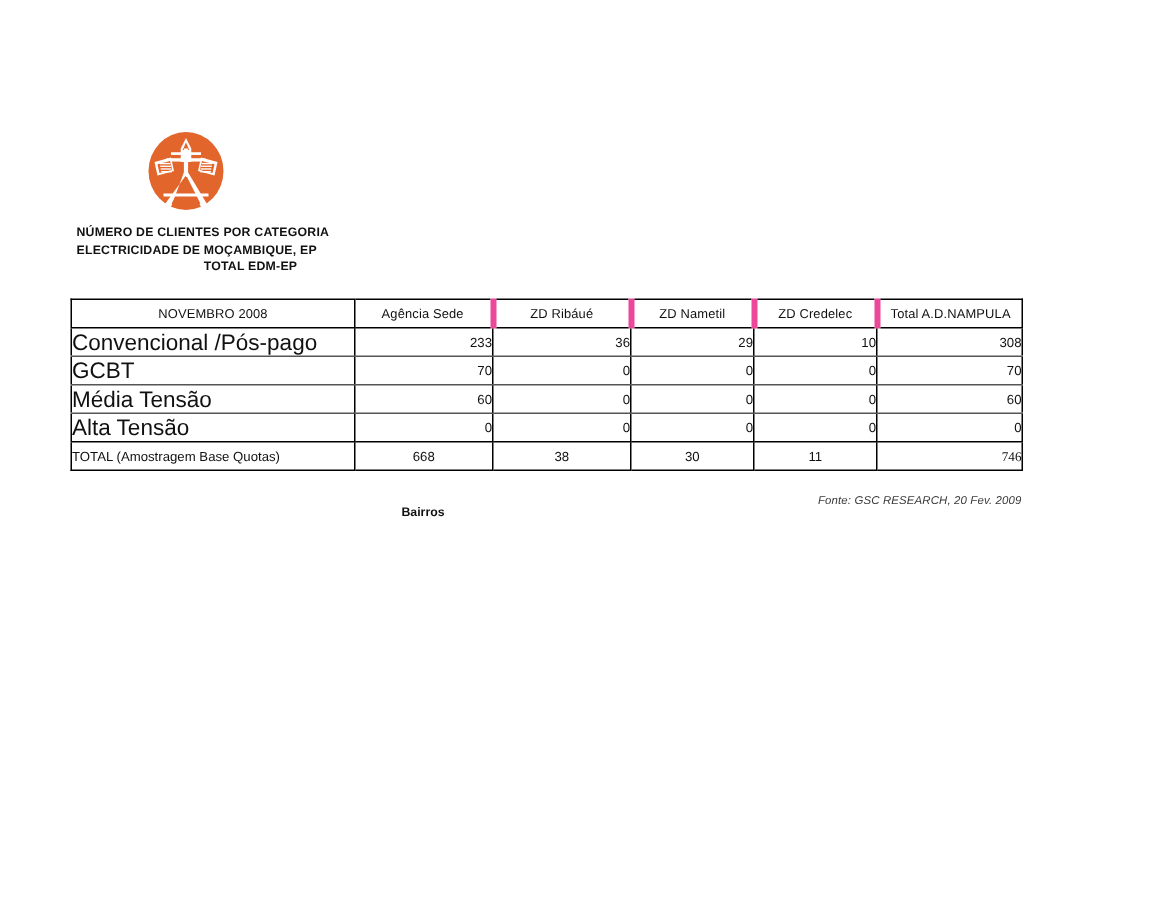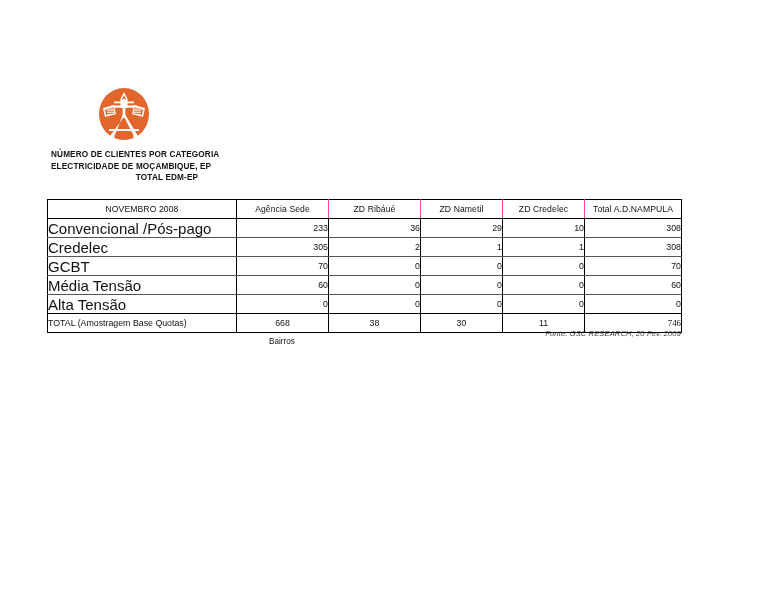--- a/index.html
+++ b/index.html
@@ -74,21 +74,21 @@
   col.c-rib   { width: 92px; }
   col.c-nam   { width: 82px; }
   col.c-mor   { width: 82px; }
   col.c-total { width: 97px; }
 
   
   .hdr th {
     font-weight: bold;
     text-align: center;
     border-bottom: 1.6px solid #000;
-    border-right: 1px solid #ec4899;
+    border-right: 4px solid #ec4899;
     height: 20px;
     font-size: 8.6px;
     letter-spacing: 0.1px;
   }
   .hdr th:last-child { border-right: none; }
   .hdr th.h-label { border-right: 1.6px solid #000; }
 
   
   .drow td {
     border-bottom: 1px solid #555;
@@ -153,21 +153,21 @@
   #bairros-block {
     position: absolute;
     left: 182px;
     top: 336px;
     width: 200px;
     text-align: center;
   }
   #bairros-title {
     display: block;
     font-size: 8.2px;
-    font-weight: normal;
+    font-weight: bold;
     color: #111;
     line-height: 12px;
   }
   #bairros-sub {
     display: block;
     font-size: 9px;
     color: #222;
     line-height: 13px;
     margin-top: 1px;
   }
@@ -237,28 +237,20 @@
   <tbody>
     <tr class="drow">
       <td class="lbl">Convencional /Pós-pago</td>
       <td class="num">233</td>
       <td class="num">36</td>
       <td class="num">29</td>
       <td class="num">10</td>
       <td class="num tot">308</td>
     </tr>
     <tr class="drow">
-      <td class="lbl">Credelec</td>
-      <td class="num">305</td>
-      <td class="num">2</td>
-      <td class="num">1</td>
-      <td class="num">1</td>
-      <td class="num tot">308</td>
-    </tr>
-    <tr class="drow">
       <td class="lbl">GCBT</td>
       <td class="num">70</td>
       <td class="num">0</td>
       <td class="num">0</td>
       <td class="num">0</td>
       <td class="num tot">70</td>
     </tr>
     <tr class="drow">
       <td class="lbl">Média Tensão</td>
       <td class="num">60</td>

